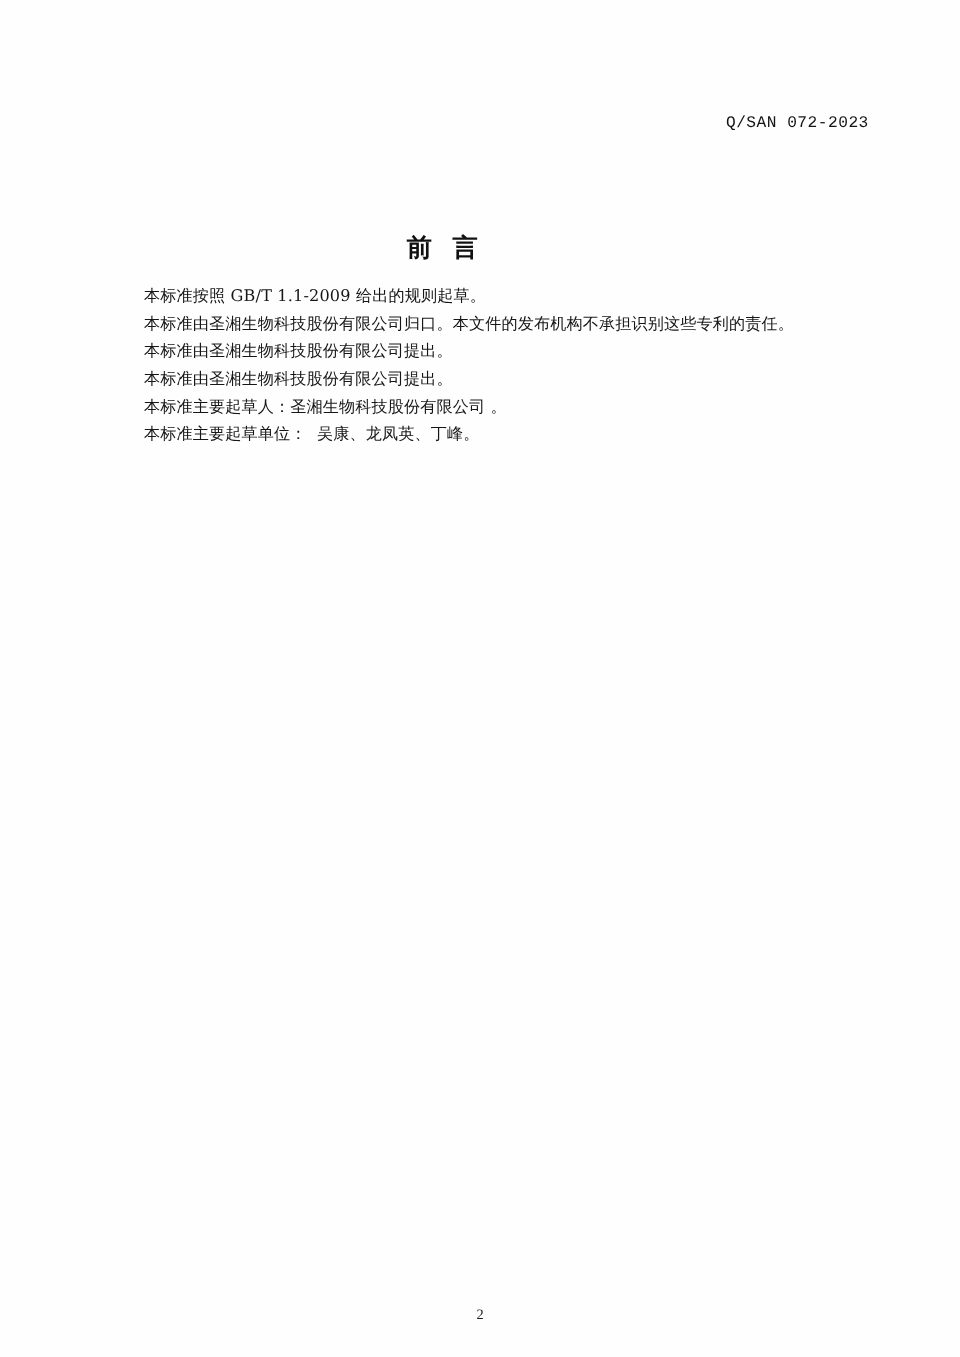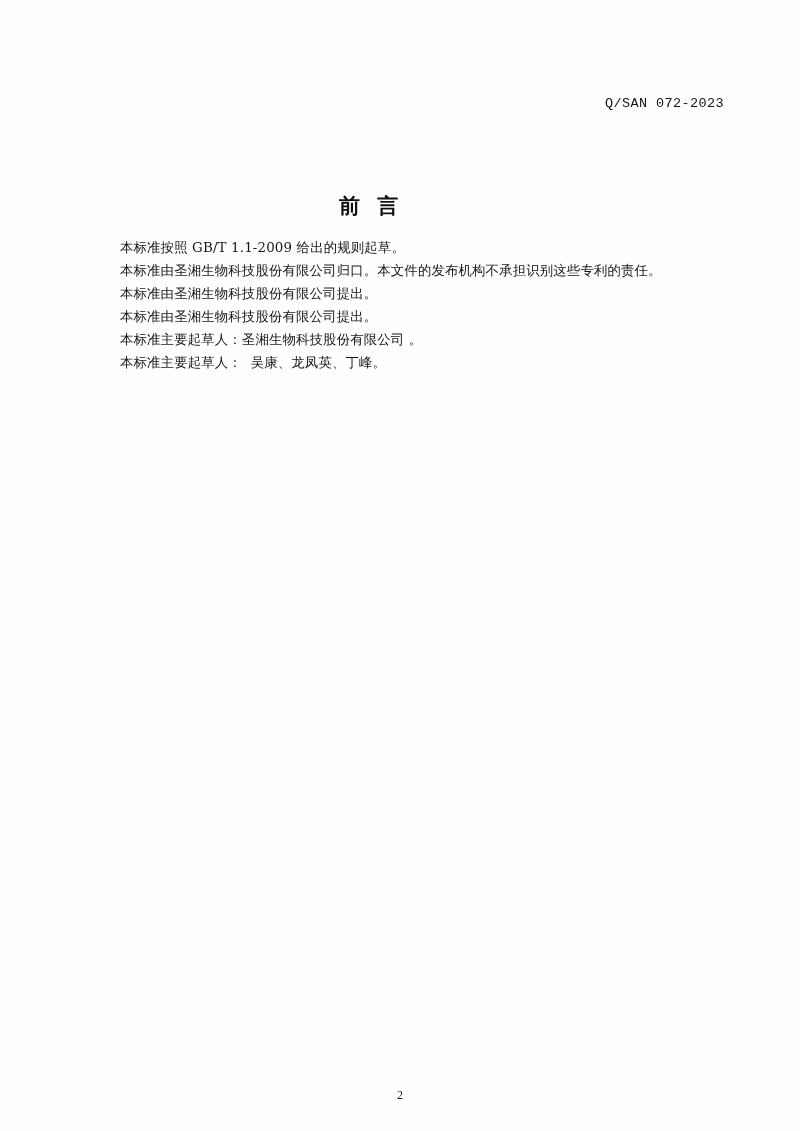--- a/index.html
+++ b/index.html
@@ -75,18 +75,18 @@
   <div class="header-code">Q/SAN 072-2023</div>
 
   <div class="doc-title">前 言</div>
 
   <div class="body-block">
     <p class="para">本标准按照 GB/T 1.1-2009 给出的规则起草。</p>
     <p class="para">本标准由圣湘生物科技股份有限公司归口。本文件的发布机构不承担识别这些专利的责任。</p>
     <p class="para">本标准由圣湘生物科技股份有限公司提出。</p>
     <p class="para">本标准由圣湘生物科技股份有限公司提出。</p>
     <p class="para">本标准主要起草人：圣湘生物科技股份有限公司 。</p>
-    <p class="para">本标准主要起草人：  吴康、龙凤英、丁峰。</p>
+    <p class="para">本标准主要起草单位：  吴康、龙凤英、丁峰。</p>
   </div>
 
   <div class="page-number">2</div>
 
 </div>
 
 </body></html>

